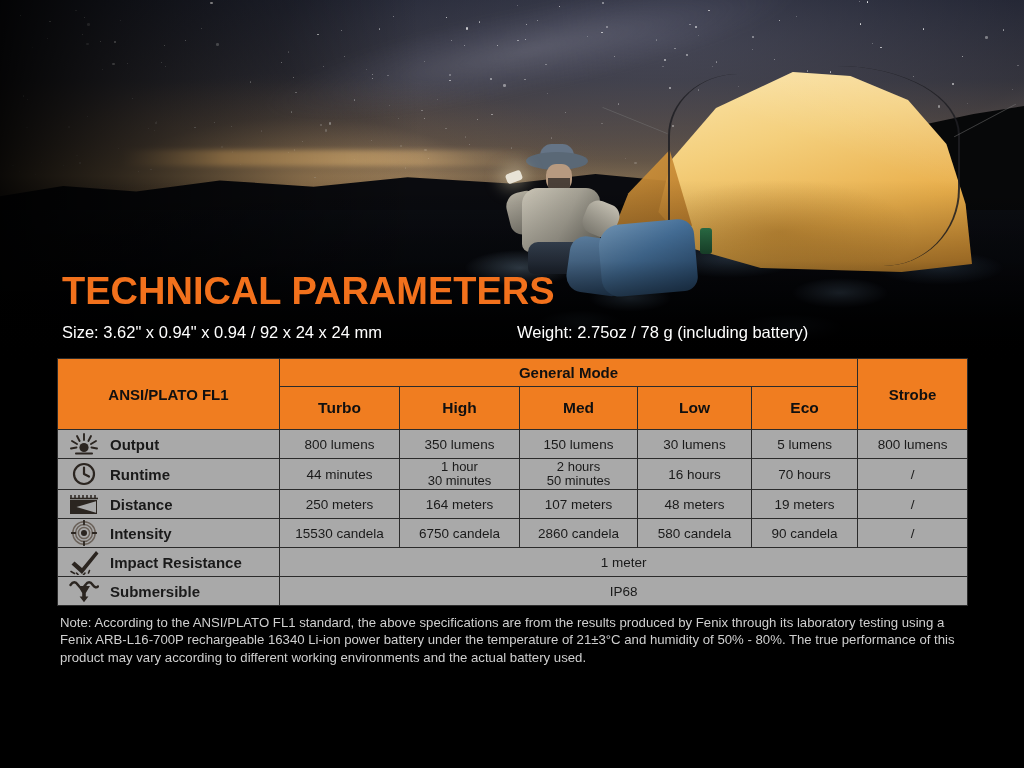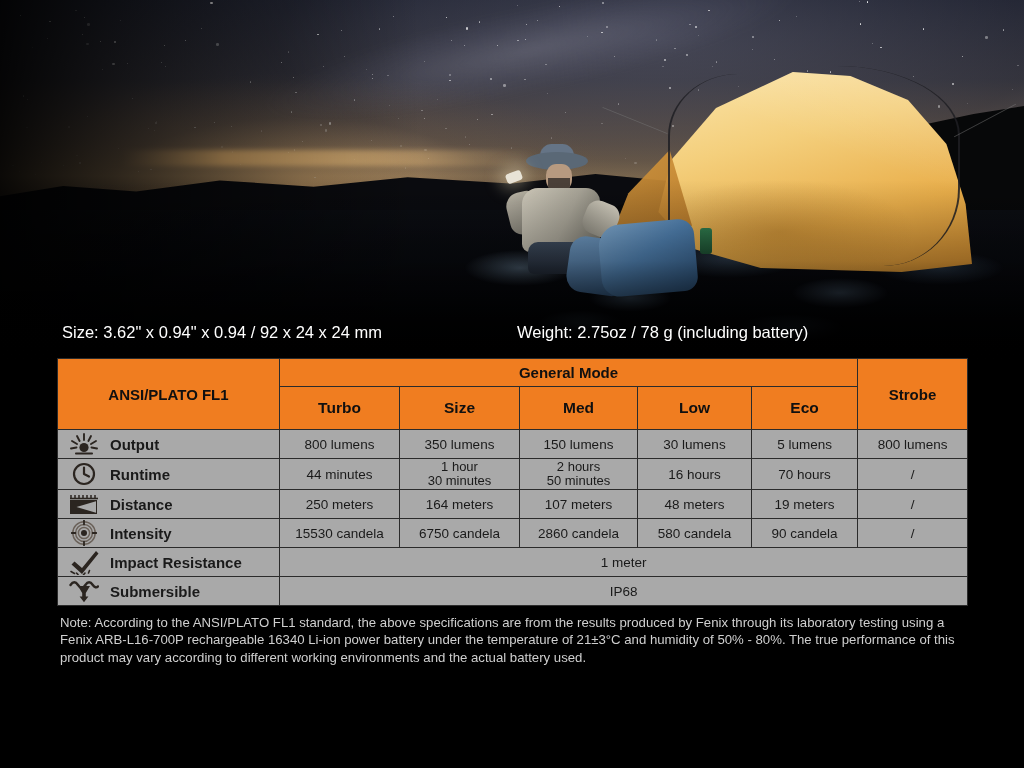--- a/index.html
+++ b/index.html
@@ -479,20 +479,21 @@
     </div>
     <div class="backpack2"></div>
     <div class="backpack"></div>
     <div class="bottle"></div>
 
     <div class="photo-left-fade"></div>
     <div class="photo-fade"></div>
   </div>
 
 
+  <div class="title">TECHNICAL PARAMETERS</div>
   <div class="subline">
     <div class="size-txt">Size: 3.62" x 0.94" x 0.94 / 92 x 24 x 24 mm</div>
     <div class="weight-txt">Weight: 2.75oz / 78 g (including battery)</div>
   </div>
 
   <div class="table-wrap">
     <table>
       <colgroup>
         <col style="width:222px">
         <col style="width:120px">
@@ -503,21 +504,21 @@
           <col style="width:110px">
       </colgroup>
       <thead>
         <tr>
           <th class="hdr-ansi" rowspan="2">ANSI/PLATO FL1</th>
           <th class="hdr-general" colspan="5">General Mode</th>
           <th class="hdr-strobe" rowspan="2">Strobe</th>
         </tr>
         <tr>
           <th class="hdr-mode">Turbo</th>
-          <th class="hdr-mode">Size</th>
+          <th class="hdr-mode">High</th>
           <th class="hdr-mode">Med</th>
           <th class="hdr-mode">Low</th>
           <th class="hdr-mode">Eco</th>
         </tr>
       </thead>
       <tbody id="tbody">
           <tr>
             <td class="label-cell">
               <div class="label-inner">
                 <span class="label-icon">

